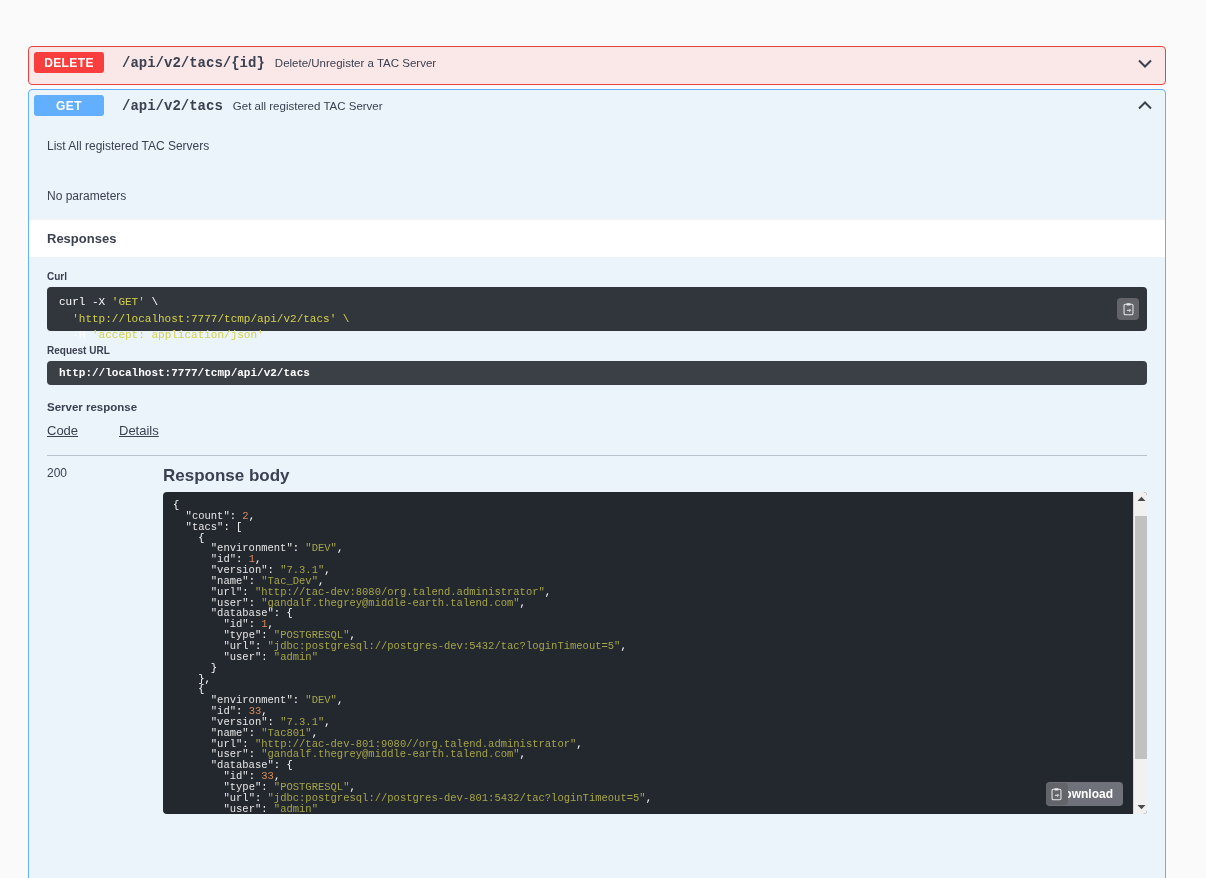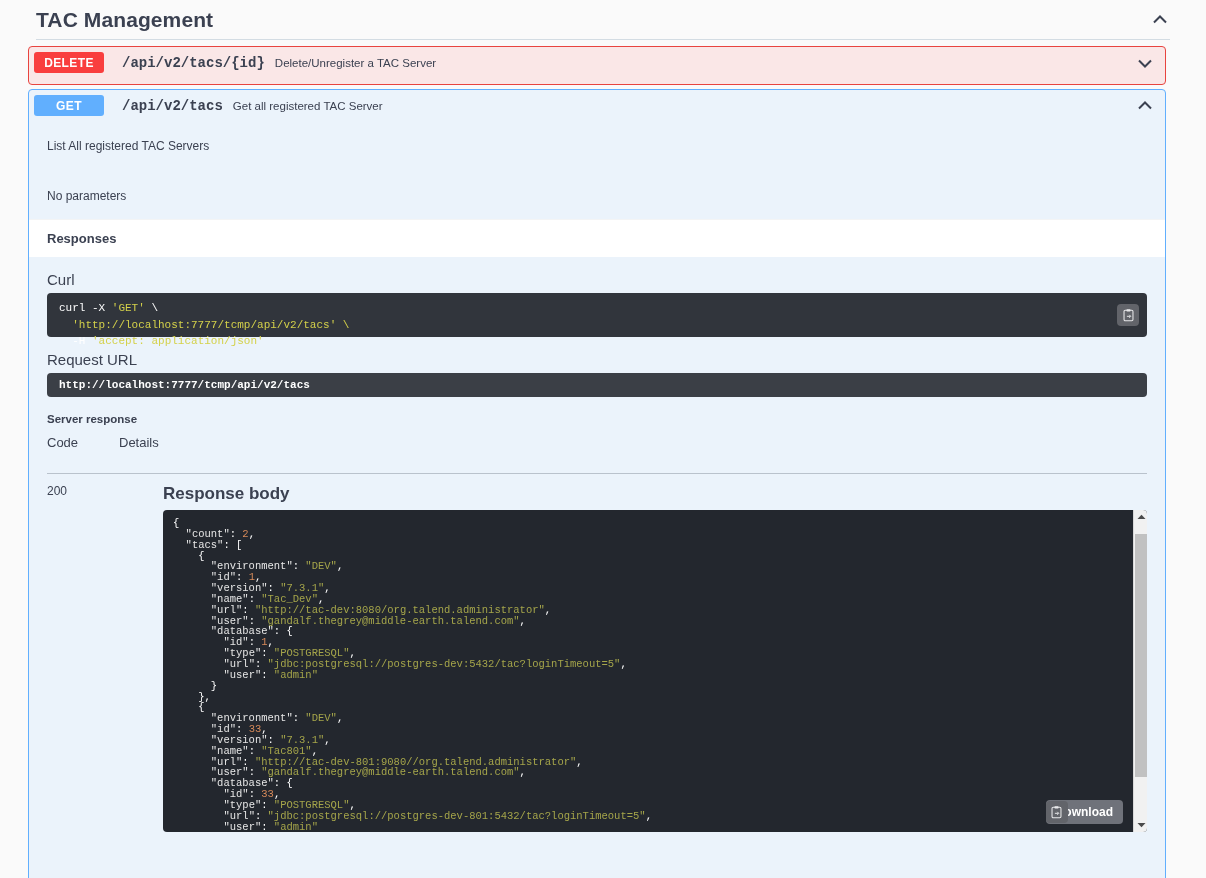--- a/index.html
+++ b/index.html
@@ -97,21 +97,21 @@
   }
   .responses-bar {
     background: #fff; height: 38px; display:flex; align-items:center;
     padding-left: 18px; border-top: 1px solid rgba(59,65,81,0.06);
   }
   .responses-title { font-size: 13px; font-weight: bold; color:#3b4151; }
 
   .resp-area { background: #ebf3fb; padding: 14px 18px 0 18px; }
 
   .lbl {
-    font-size: 15px; font-weight: normal; color: #3b4151;
+    font-size: 10px; font-weight: bold; color: #3b4151;
     margin-bottom: 5px;
   }
   .codeblock {
     position: relative; background: #41444e; border-radius: 4px;
     font-family: "Liberation Mono", monospace; font-size: 11px;
     color: #ffffff; padding: 9px 12px; white-space: pre; line-height: 1.5;
   }
   .codeblock.curl { background: #31353c; height: 44px; padding-top: 7px; }
   .codeblock.url  { background: #3b3f46; height: 24px; padding: 4px 12px; }
   .codeblock.url .urltext { font-weight: bold; font-size: 11px; }
@@ -120,22 +120,22 @@
 
   .copy-btn {
     position: absolute; width: 22px; height: 22px; border-radius: 4px;
     background: #62646a; display:flex; align-items:center; justify-content:center;
     cursor: pointer; border: none; padding: 0;
   }
   .copy-btn.curl-copy { right: 8px; top: 50%; transform: translateY(-50%); }
 
   .srv-label { font-size: 11.5px; font-weight: bold; color:#3b4151; margin: 16px 0 10px 0; }
   .resp-table { width: 100%; }
-  .resp-head { display: flex; font-size: 13px; color:#3b4151; padding-bottom: 23px;
-               border-bottom: 1px solid #b9c2cc; }
+  .resp-head { display: flex; font-size: 13px; color:#3b4151; padding-bottom: 17px;
+               border-bottom: 1px solid #b9c2cc; text-decoration: underline; }
   .resp-head .c1 { width: 72px; }
   .resp-row { display: flex; padding-top: 10px; gap: 44px; }
   .resp-row .c1 { width: 72px; font-size: 12px; color:#3b4151; }
   .resp-row .c2 { flex: 1; }
   .resp-body-lbl { font-size: 17px; font-weight: bold; color:#3b4151; margin-bottom: 6px; }
 
   .json-wrap {
     position: relative; background: #23272e; border-radius: 4px;
     height: 322px; overflow: hidden;
   }
@@ -174,28 +174,20 @@
     background: #6f727a; color:#ffffff; font-size: 12px; font-weight: bold;
     border: none; border-radius: 4px; padding: 5px 10px; cursor: pointer;
     font-family: "Liberation Sans", sans-serif;
   }
 </style>
 </head>
 <body>
 
 <div class="page">
 
-  <div class="tag-header">
-    <span class="tag-title">TAC Management</span>
-    <span class="chev">
-      <svg width="20" height="20" viewBox="0 0 20 20">
-          <path d="M4 12.5 L10 6.5 L16 12.5" fill="none" stroke="#3b4151" stroke-width="2"></path>
-        </svg>
-    </span>
-  </div>
 
   <div class="op op-delete">
     <div class="op-summary">
       <span class="method delete">DELETE</span>
       <span class="op-path">/api/v2/tacs/{id}</span>
       <span class="op-desc">Delete/Unregister a TAC Server</span>
       <span class="op-chev chev">
         <svg width="20" height="20" viewBox="0 0 20 20">
             <path d="M4 7.5 L10 13.5 L16 7.5" fill="none" stroke="#3b4151" stroke-width="2"></path>
           </svg>

